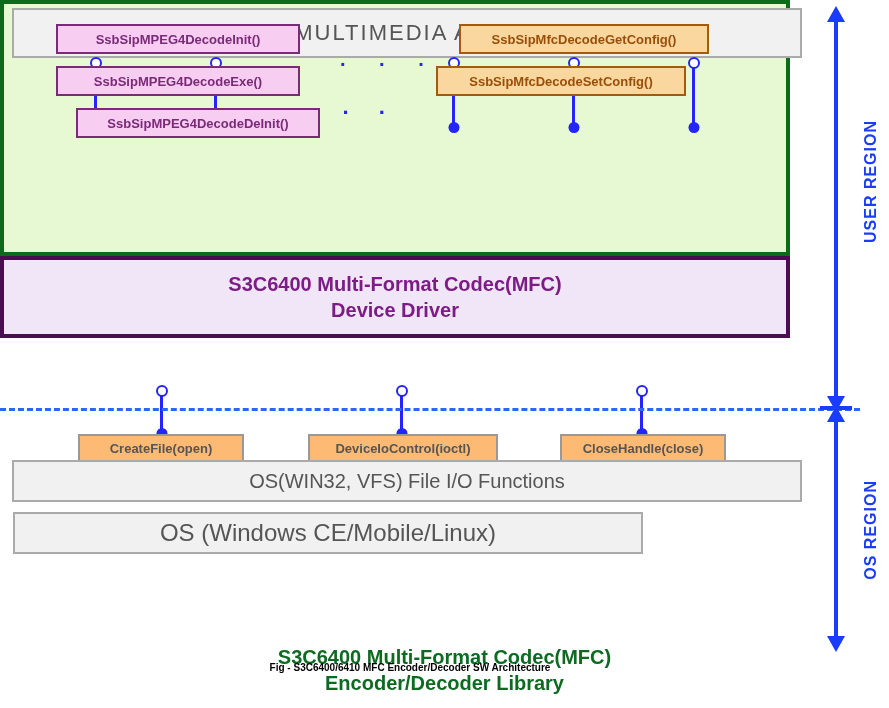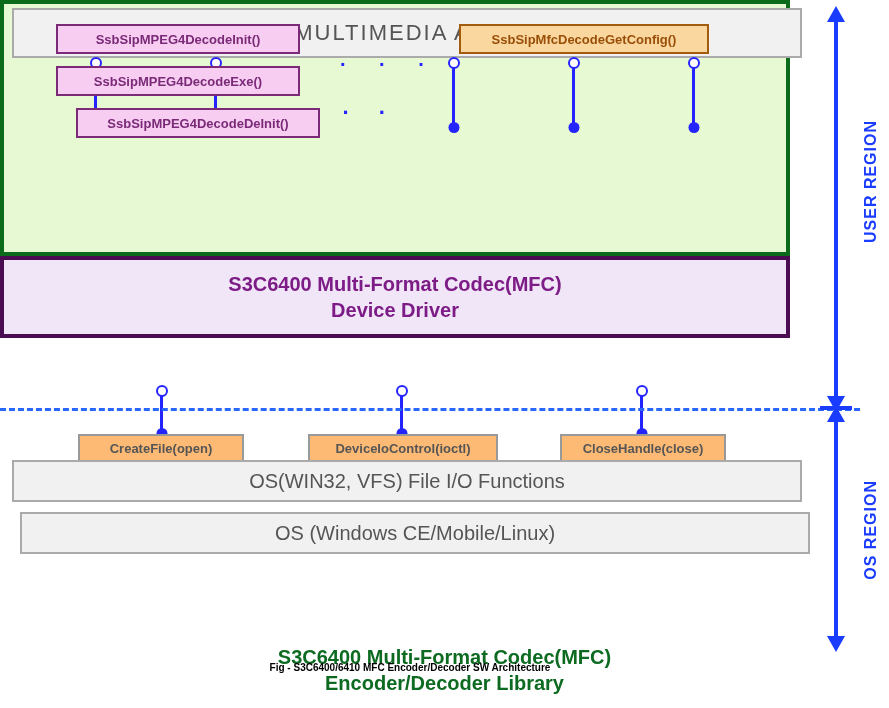--- a/index.html
+++ b/index.html
@@ -78,22 +78,22 @@
     font-weight: bold;
     color: #0d6b21;
     font-size: 20px;
     line-height: 1.3;
   }
   .os-fileio {
     left: 12px; top: 460px; width: 790px; height: 42px;
     font-size: 20px;
   }
   .os-layer {
-    left: 20px; top: 512px; width: 790px; height: 42px;
-    font-size: 20px;
+    left: 13px; top: 512px; width: 630px; height: 42px;
+    font-size: 24px;
   }
   .driver-box {
     left: 12px; top: 564px; width: 790px; height: 82px;
     border: 4px solid #4b0d51;
     background: #f0e6f7;
     display: flex; align-items: center; justify-content: center;
     text-align: center;
     font-family: Verdana, Arial, sans-serif;
     font-weight: bold;
     color: #7d1b87;
@@ -192,20 +192,23 @@
     <div class="fn-box fn-pink" style="left:56px; top:66px;">
         <span>SsbSipMPEG4DecodeExe()</span>
       </div>
     <div class="fn-box fn-pink" style="left:56px; top:108px;margin-left:20px;">
         <span>SsbSipMPEG4DecodeDeInit()</span>
       </div>
 
     <div class="fn-box fn-orange" style="left:459px; top:24px;">
         <span>SsbSipMfcDecodeGetConfig()</span>
       </div>
+    <div class="fn-box fn-orange" style="left:436px; top:66px;">
+        <span>SsbSipMfcDecodeSetConfig()</span>
+      </div>
     <div class="dots" style="left:340px; top:48px; font-size:20px; letter-spacing:14px;">. . .</div>
     <div class="lib-title">
       <span>S3C6400 Multi-Format Codec(MFC)</span><br>
       <span>Encoder/Decoder Library</span>
     </div>
   </div>
 
   <div class="vconn" style="left:160px; top:394px; height:40px"></div>
   <div class="vconn" style="left:400px; top:394px; height:40px"></div>
   <div class="vconn" style="left:640px; top:394px; height:40px"></div>

